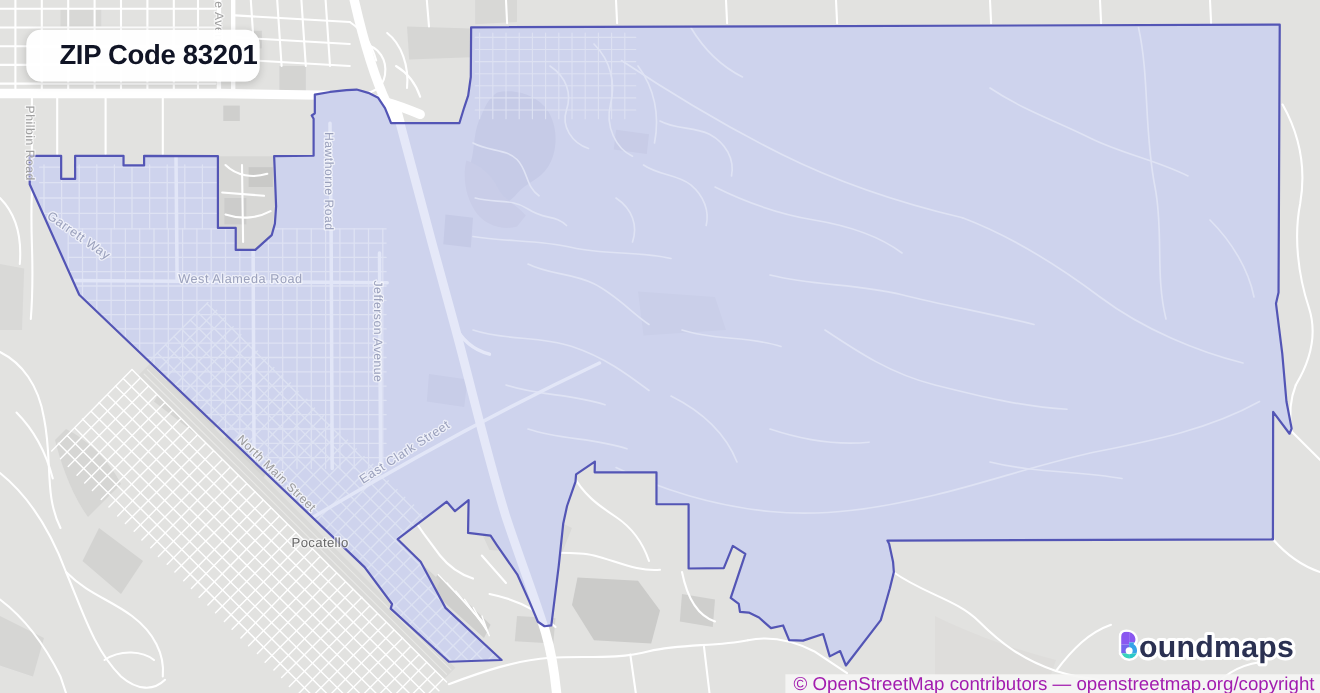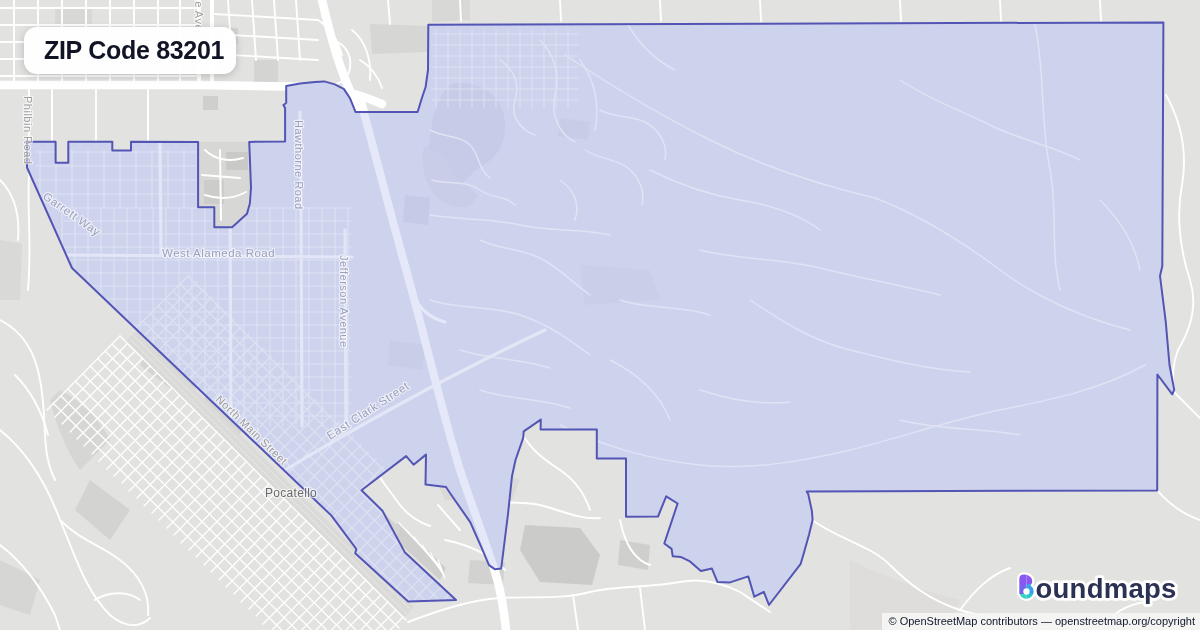--- a/index.html
+++ b/index.html
@@ -1,18 +1,18 @@
 <!DOCTYPE html>
 <html><head><meta charset="utf-8">
 <style>
 html,body{margin:0;padding:0;width:1200px;height:630px;overflow:hidden;font-family:"Liberation Sans",sans-serif}
 #stage{position:relative;width:1200px;height:630px;background:#e2e2e0}
 #card{position:absolute;left:24px;top:27px;width:212px;height:47px;background:rgba(255,255,255,0.97);border-radius:13px;box-shadow:0 2px 8px rgba(0,0,0,0.18);display:flex;align-items:center}
-#card span{font-size:25px;font-weight:bold;color:#101425;margin-left:20px;letter-spacing:-0.3px;white-space:nowrap}
-#attr{position:absolute;right:0;bottom:0;height:17.5px;background:rgba(245,245,244,0.93);color:#0f172a;font-size:11px;line-height:17.5px;padding:0 5px 0 7px;white-space:nowrap}
+#card span{font-size:25px;font-weight:bold;color:#101425;margin-left:30px;letter-spacing:-0.3px;white-space:nowrap}
+#attr{position:absolute;right:0;bottom:0;height:17.5px;background:rgba(245,245,244,0.93);color:#a21caf;font-size:17px;line-height:17.5px;padding:0 5px 0 7px;white-space:nowrap}
 </style></head>
 <body>
 <div id="stage">
 <svg width="1200" height="630" viewBox="0 0 1200 630" xmlns="http://www.w3.org/2000/svg">
 <defs>
         <clipPath id="zc">
           <path d="M27.0,141.7 L55.6,141.7 L55.6,162.7 L68.3,162.7 L68.3,141.7 L112.3,141.7 L112.3,150.4 L131.0,150.4 L131.0,141.7 L198.1,141.9 L198.1,207.2 L214.3,207.2 L214.3,227.2 L232.1,227.2 L247.0,213.8 L249.9,203.3 L251.0,187.6 L249.6,150.9 L249.2,141.9 L285.1,141.6 L285.1,108.0 L283.4,105.0 L286.2,103.0 L286.2,86.0 L300.0,83.6 L315.0,82.0 L324.2,81.4 L334.8,84.4 L343.8,88.9 L350.0,98.3 L353.3,106.4 L355.5,112.0 L417.6,112.0 L421.9,98.0 L425.6,87.0 L428.0,70.0 L428.3,24.8 L1163.4,22.4 L1162.3,266.0 L1160.0,276.0 L1165.7,321.4 L1169.5,365.0 L1174.2,389.6 L1172.3,394.3 L1157.4,374.5 L1157.2,490.4 L806.7,491.4 L808.3,494.3 L811.9,511.0 L812.6,520.0 L809.0,534.8 L804.3,551.4 L800.7,563.8 L769.0,605.0 L763.8,591.9 L754.3,596.7 L748.3,576.4 L730.0,582.4 L717.4,581.9 L711.9,568.6 L700.9,571.0 L690.0,561.4 L680.7,556.9 L672.7,556.2 L671.6,548.9 L664.3,543.5 L677.6,503.5 L666.2,496.3 L658.0,516.5 L626.0,516.8 L626.0,458.4 L596.8,458.4 L596.8,429.5 L540.6,429.4 L540.8,419.6 L523.7,431.3 L523.2,437.8 L515.5,460.0 L512.0,476.2 L508.0,514.0 L501.2,568.5 L495.0,569.3 L489.0,565.2 L481.0,546.3 L470.2,522.1 L452.0,496.0 L446.0,487.0 L425.5,484.5 L426.0,454.6 L413.6,464.7 L406.1,456.1 L361.5,490.2 L382.4,510.7 L405.0,552.6 L456.0,600.0 L408.1,601.6 L355.2,553.3 L356.4,549.1 L331.4,515.6 L72.0,268.0 L27.0,167.5 Z"></path>
         </clipPath>
       </defs>
 <rect width="1200" height="630" fill="#e2e2e0"></rect>

